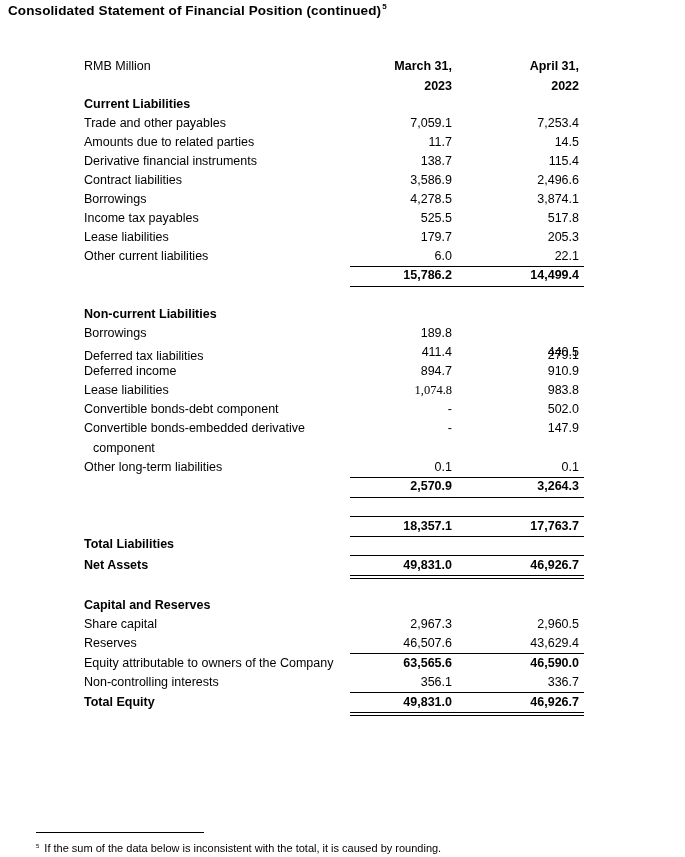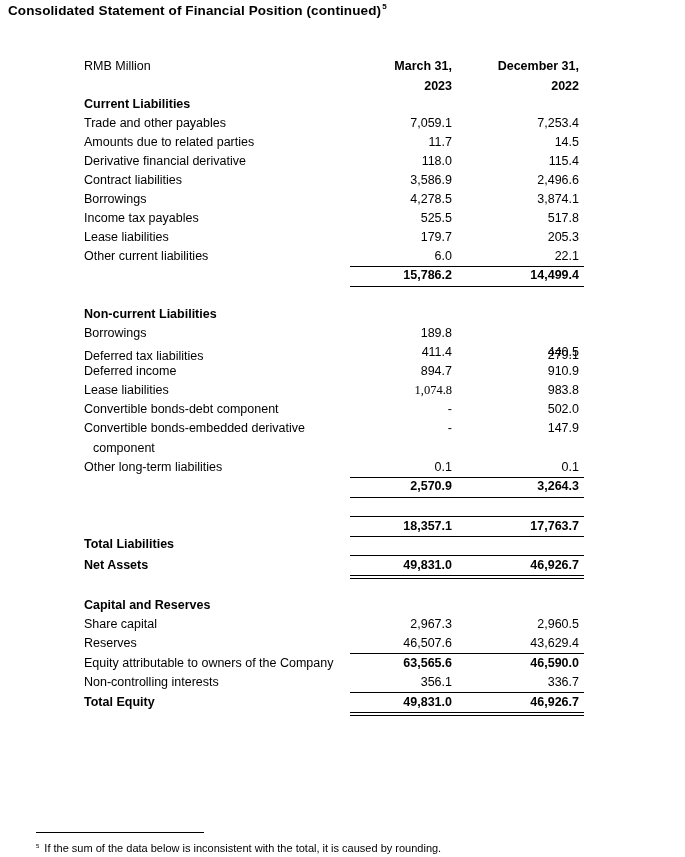--- a/index.html
+++ b/index.html
@@ -33,39 +33,39 @@
 <body>
 
 <div class="title"><span>Consolidated Statement of Financial Position (continued)</span><sup>5</sup></div>
 
 <div class="col-label" style="top:59px;">RMB Million</div>
 <div class="hdr" style="right:233px; top:56px;">
   <div>March 31,</div>
   <div>2023</div>
 </div>
 <div class="hdr" style="right:106px; top:56px;">
-  <div>December 31,</div>
+  <div>April 31,</div>
   <div>2022</div>
 </div>
 
 <div class="col-label bold" style="top:97px;">Current Liabilities</div>
 
 <div>
   <div class="col-label" style="top:116px;">Trade and other payables</div>
   <div class="v1" style="top:116px;">7,059.1</div>
   <div class="v2" style="top:116px;">7,253.4</div>
 </div>
 <div>
   <div class="col-label" style="top:135px;">Amounts due to related parties</div>
   <div class="v1" style="top:135px;">11.7</div>
   <div class="v2" style="top:135px;">14.5</div>
 </div>
 <div>
-  <div class="col-label" style="top:154px;">Derivative financial derivative</div>
-  <div class="v1" style="top:154px;">118.0</div>
+  <div class="col-label" style="top:154px;">Derivative financial instruments</div>
+  <div class="v1" style="top:154px;">138.7</div>
   <div class="v2" style="top:154px;">115.4</div>
 </div>
 <div>
   <div class="col-label" style="top:173px;">Contract liabilities</div>
   <div class="v1" style="top:173px;">3,586.9</div>
   <div class="v2" style="top:173px;">2,496.6</div>
 </div>
 <div>
   <div class="col-label" style="top:192px;">Borrowings</div>
   <div class="v1" style="top:192px;">4,278.5</div>

